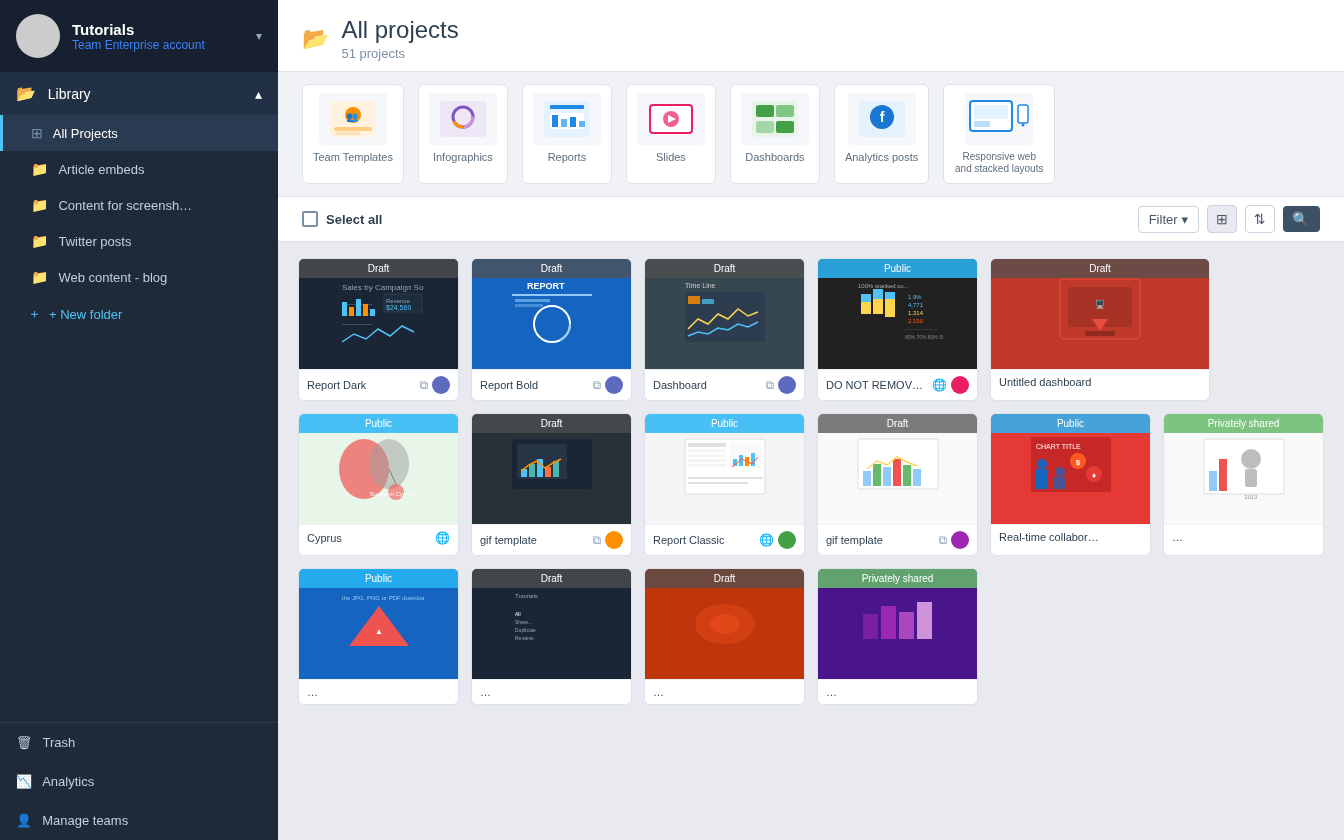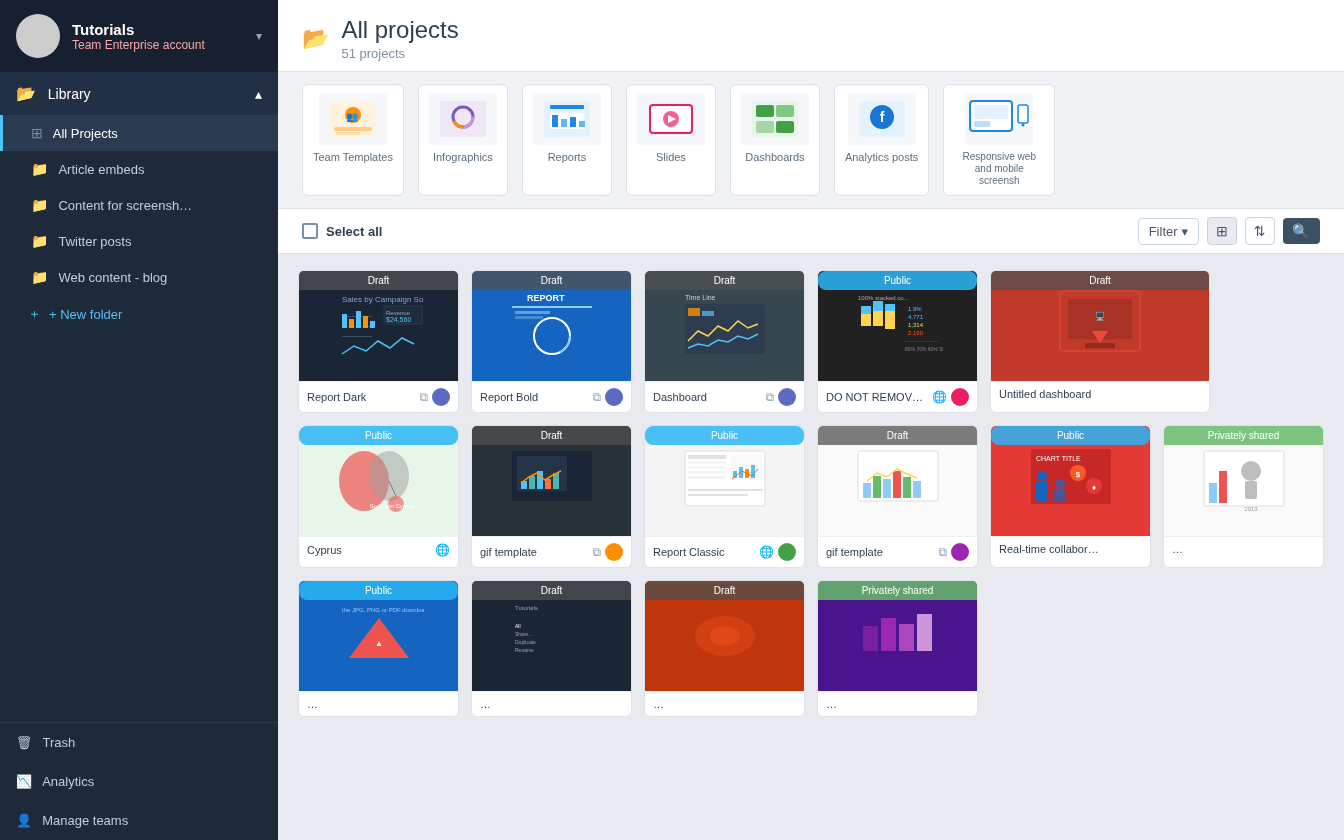--- a/index.html
+++ b/index.html
@@ -24,21 +24,21 @@
       gap: 12px;
     }
     #avatar {
       width: 44px; height: 44px;
       border-radius: 50%;
       background: #ccc;
       flex-shrink: 0;
     }
     #user-info { flex: 1; }
     #user-name { color: #fff; font-size: 15px; font-weight: 600; }
-    #user-sub { color: #fca5a5; font-size: 12px; }
+    #user-sub { color: #3b82f6; font-size: 12px; }
     #chevron-user { color: #8fa4b8; font-size: 12px; cursor: pointer; }
 
     .sidebar-section-header {
       display: flex; align-items: center; justify-content: space-between;
       padding: 12px 16px;
       color: #fff;
       font-size: 14px;
       font-weight: 500;
       cursor: pointer;
       background: #223045;
@@ -193,21 +193,21 @@
       position: absolute;
       top: 0; left: 0; right: 0;
       text-align: center;
       font-size: 10px;
       font-weight: 400;
       padding: 4px 0;
       color: #fff;
       z-index: 2;
     }
     .badge-draft { background: rgba(80,80,80,0.75); }
-    .badge-public { background: rgba(41, 182, 246, 0.85); border-radius: 8px; }
+    .badge-public { background: rgba(41, 182, 246, 0.85); }
     .badge-privately-shared { background: rgba(102, 187, 106, 0.85); }
 
     .project-footer {
       padding: 6px 8px;
       display: flex;
       align-items: center;
       justify-content: space-between;
       border-top: 1px solid #eef0f4;
     }
     .project-name { font-size: 11px; color: #2c3e50; font-weight: 500; white-space: nowrap; overflow: hidden; text-overflow: ellipsis; max-width: 100px; }
@@ -390,21 +390,21 @@
     <div class="type-card">
       <div class="type-thumb">
         <svg width="62" height="44" viewBox="0 0 62 44">
           <rect x="2" y="4" width="42" height="30" rx="3" fill="#fff" stroke="#1e88e5" stroke-width="2"></rect>
           <rect x="50" y="8" width="10" height="18" rx="2" fill="#fff" stroke="#1e88e5" stroke-width="1.5"></rect>
           <circle cx="55" cy="28" r="1.5" fill="#1e88e5"></circle>
           <rect x="6" y="8" width="34" height="14" rx="1" fill="#e3f2fd"></rect>
           <rect x="6" y="24" width="16" height="6" rx="1" fill="#bbdefb"></rect>
         </svg>
       </div>
-      <div class="type-label" style="font-size:10px; max-width:90px; line-height:1.2;">Responsive web and mobile screensh</div>
+      <div class="type-label" style="font-size:10px; max-width:90px; line-height:1.2;">Responsive web and stacked layouts</div>
     </div>
   </div>
 
   <div id="projects-toolbar">
     <div id="select-all-area">
       <div id="select-all-checkbox"></div>
       <span id="select-all-label">Select all</span>
     </div>
     <div id="toolbar-right">
       <button id="filter-btn">

